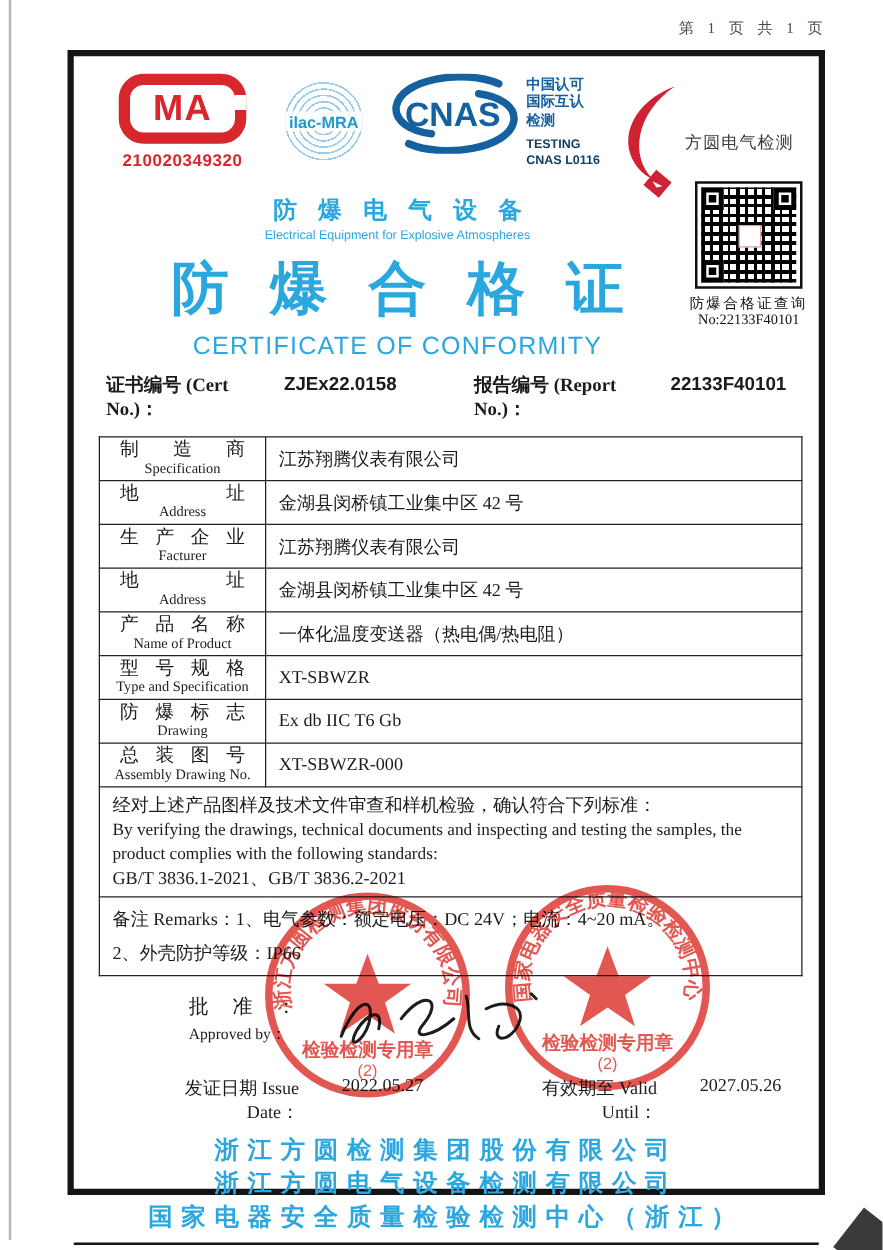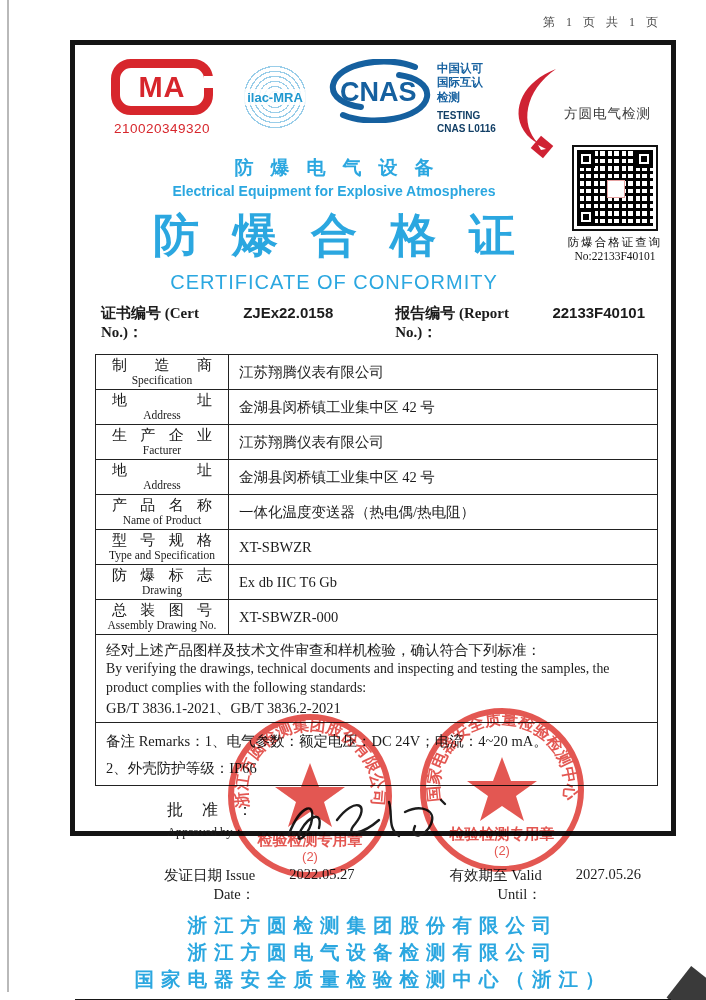--- a/index.html
+++ b/index.html
@@ -7,52 +7,52 @@
     width:706px;height:1000px;position:relative;overflow:hidden;
     background:#ffffff;color:#1b1b1b;
     font-family:"Liberation Serif","DejaVu Serif",serif;
   }
   
   .scan-line{position:absolute;left:7px;top:0;width:2px;height:992px;background:#b9b9b9;}
   .scan-corner{position:absolute;right:-14px;bottom:-16px;width:46px;height:40px;background:#3a3a3a;transform:rotate(38deg);}
   .page-indicator{position:absolute;top:14px;left:543px;font-size:12px;color:#4a4a4a;letter-spacing:4px;}
 
   .frame{
-    position:absolute;left:70px;top:40px;width:606px;height:796px;
+    position:absolute;left:54px;top:40px;width:606px;height:916px;
     border:5px solid #141414;box-sizing:border-box;background:#fff;
   }
 
   
   .logo-row{display:flex;align-items:flex-start;padding:14px 14px 0 24px;height:108px;box-sizing:border-box;}
   .cma-block{width:126px;text-align:center;}
   .cma-mark{width:102px;height:56px;margin:0 auto;border:9px solid #d7262c;border-radius:20px;
     display:flex;align-items:center;justify-content:center;box-sizing:border-box;position:relative;}
   .cma-mark span{font-family:"Liberation Sans",sans-serif;font-weight:bold;font-size:29px;color:#d7262c;letter-spacing:1px;}
   .cma-mark:after{content:"";position:absolute;right:-9px;top:8px;width:9px;height:12px;background:#fff;}
-  .cma-number{margin-top:6px;font-family:"Liberation Sans",sans-serif;font-weight:normal;font-size:13.5px;color:#d7262c;letter-spacing:.5px;}
+  .cma-number{margin-top:6px;font-family:"Liberation Sans",sans-serif;font-weight:bold;font-size:13.5px;color:#d7262c;letter-spacing:.5px;}
 
   .ilac-circle{width:68px;height:68px;border-radius:50%;margin:4px 0 0 16px;position:relative;flex:none;
     background:repeating-radial-gradient(circle at 50% 50%, rgba(70,165,215,.55) 0 1.3px, rgba(255,255,255,0) 1.3px 5px);
     display:flex;align-items:center;justify-content:center;}
   .ilac-circle i{position:absolute;left:0;right:0;top:26px;height:16px;background:rgba(255,255,255,.85);}
   .ilac-circle span{position:relative;font-family:"Liberation Sans",sans-serif;font-weight:bold;font-size:13px;color:#1f98cf;}
 
   .cnas-block{display:flex;margin-left:18px;}
   .cnas-mark{position:relative;width:104px;height:64px;}
   .cnas-side{margin-left:6px;padding-top:2px;font-family:"Liberation Sans",sans-serif;color:#15609f;}
   .cnas-side .cn{font-size:11.5px;font-weight:bold;line-height:1.25;}
   .cnas-side .en{font-size:10px;font-weight:bold;line-height:1.3;margin-top:5px;color:#123f66;}
 
   .fy-block{margin-left:auto;display:flex;padding-top:6px;text-align:right;}
   .fy-text{font-family:"Liberation Sans",sans-serif;font-size:13.5px;color:#3c3c3c;letter-spacing:1px;margin:40px 6px 0 2px;}
 
   
   .titles{margin-top:2px;text-align:center;padding-right:78px;color:#2ba7e0;font-family:"Liberation Sans",sans-serif;}
   .t-cn-small{font-size:19px;font-weight:bold;letter-spacing:17px;text-indent:17px;}
-  .t-en-small{font-size:14px;font-weight:bold;margin-top:2px;letter-spacing:0;}
+  .t-en-small{font-size:10px;font-weight:normal;margin-top:2px;letter-spacing:0;}
   .t-cn-big{font-size:46px;font-weight:bold;letter-spacing:33px;text-indent:33px;margin-top:6px;white-space:nowrap;}
   .t-en-big{font-size:20px;margin-top:4px;letter-spacing:1px;}
 
   
   .qr-block{position:absolute;left:488px;top:100px;width:104px;text-align:center;font-family:Liberation Serif, serif;}
   .qr{width:86px;height:86px;margin:0 auto;position:relative;background:#fff;border:2px solid #111;box-sizing:border-box;}
   .qr-noise{position:absolute;inset:3px;
     background:
       repeating-linear-gradient(90deg,#000 0 3px,transparent 3px 7px,#000 7px 9px,transparent 9px 14px),
       repeating-linear-gradient(0deg,#000 0 3px,#fff 3px 7px,#000 7px 10px,#fff 10px 15px);}

